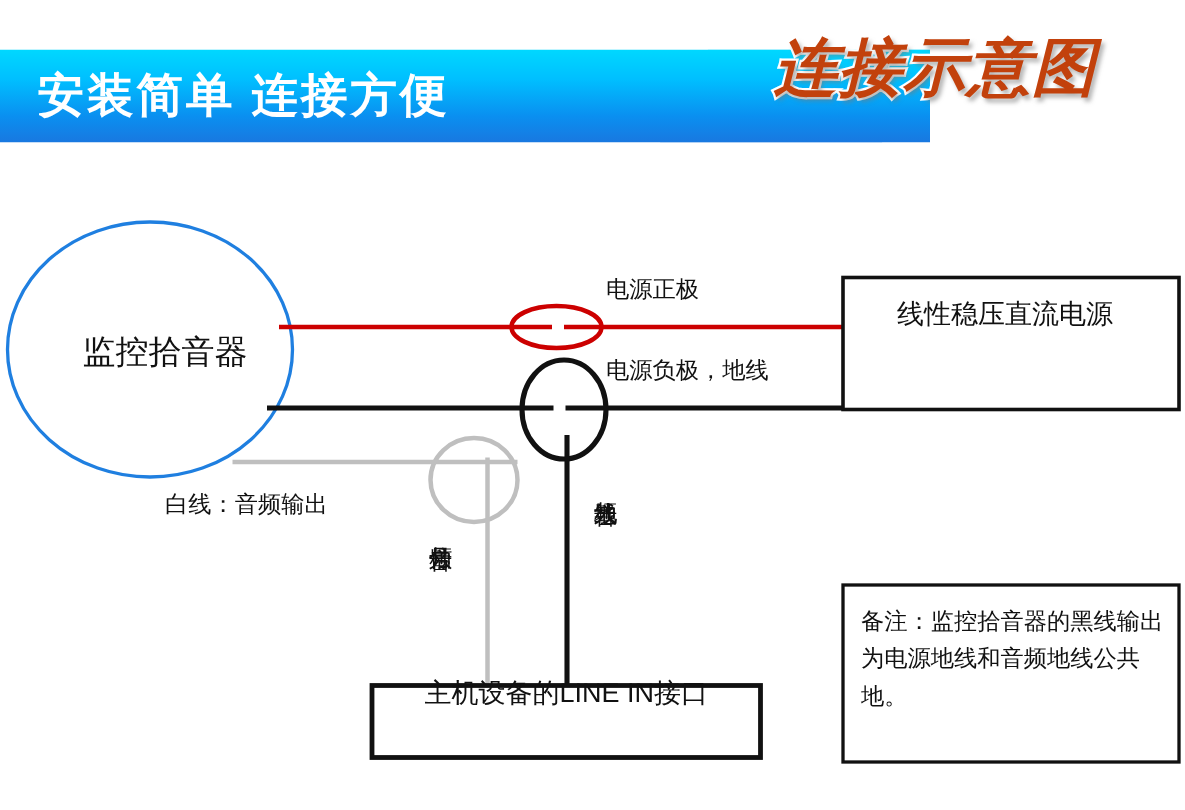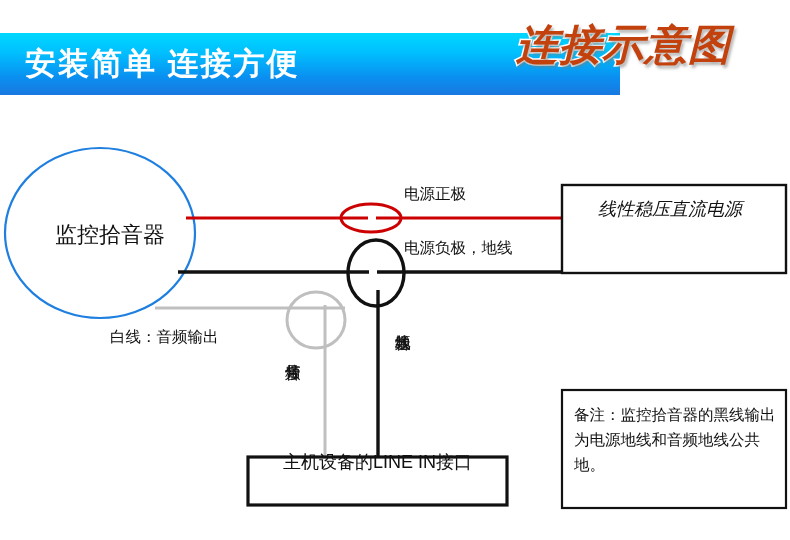--- a/index.html
+++ b/index.html
@@ -110,21 +110,20 @@
     color: #111111;
   }
   #psu-line1 {
     position: absolute;
     left: 562px;
     top: 197px;
     width: 216px;
     text-align: center;
     font-size: 18px;
     color: #111111;
-    font-style: italic;
   }
   #psu-line2 {
     position: absolute;
     left: 562px;
     top: 228px;
     width: 224px;
     text-align: center;
     font-size: 18px;
     color: #111111;
     letter-spacing: 1px;

